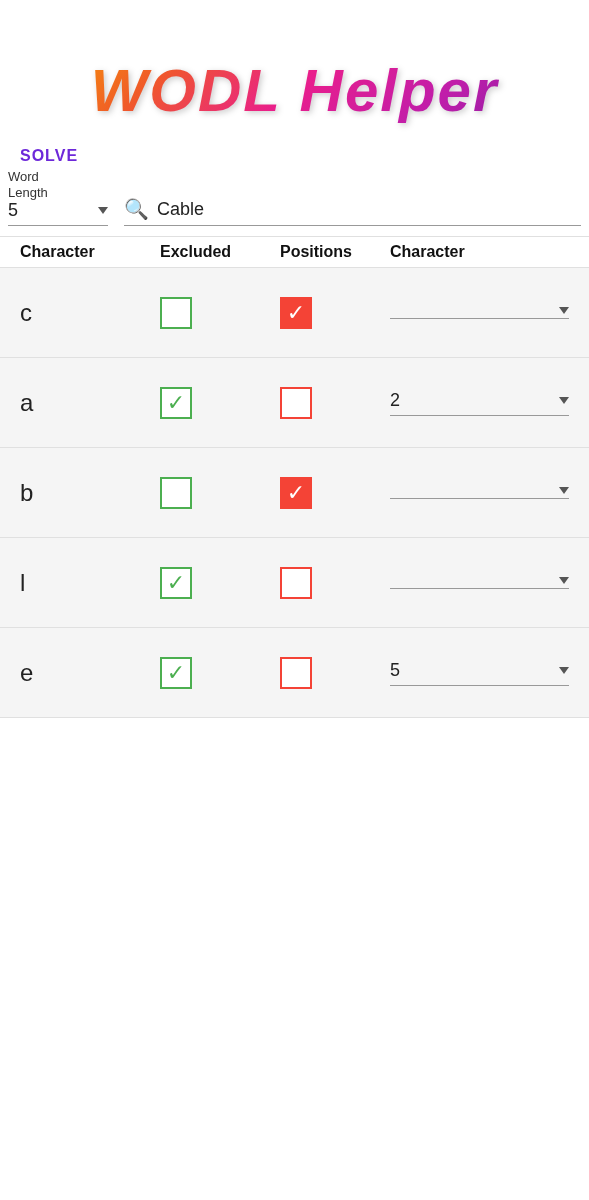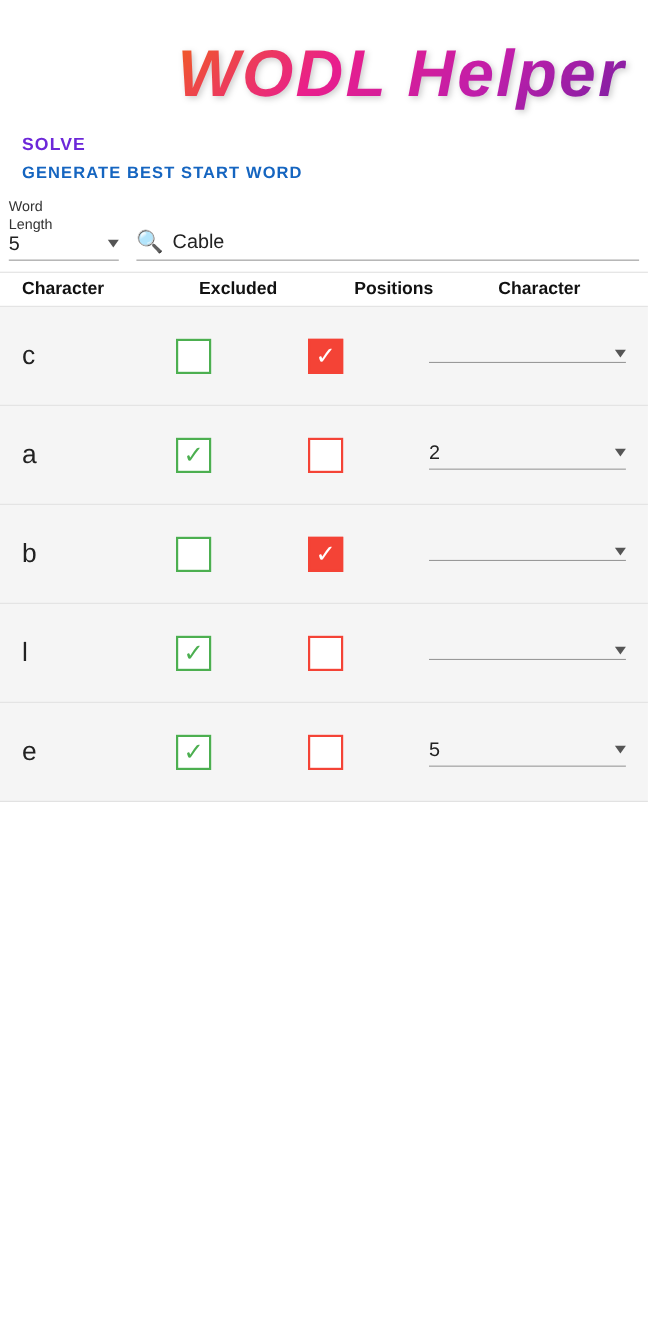--- a/index.html
+++ b/index.html
@@ -5,22 +5,22 @@
     * { box-sizing: border-box; margin: 0; padding: 0; }
     body {
       font-family: Arial, sans-serif;
       background: #fff;
       width: 589px;
       min-height: 1200px;
       overflow-x: hidden;
     }
 
     .header {
-      text-align: right;
-      padding: 32px 20px 10px;
+      text-align: center;
+      padding: 56px 20px 10px;
     }
 
     .logo {
       font-size: 60px;
       font-weight: 900;
       font-style: italic;
       font-family: 'Arial Black', Arial, sans-serif;
       background: linear-gradient(135deg, #f7a800 0%, #f05a28 25%, #e91e8c 50%, #c01eaa 75%, #7b1fa2 100%);
       -webkit-background-clip: text;
       -webkit-text-fill-color: transparent;
@@ -111,21 +111,20 @@
       flex: 1;
       background: transparent;
     }
 
     .table-header {
       display: grid;
       grid-template-columns: 140px 120px 110px 1fr;
       padding: 6px 20px;
       border-top: 1px solid #e0e0e0;
       border-bottom: 1px solid #e0e0e0;
-      gap: 21px;
     }
 
     .table-header-cell {
       font-size: 16px;
       font-weight: bold;
       color: #111;
     }
 
     .table-row {
       display: grid;
@@ -217,21 +216,20 @@
 </head>
 <body>
 
 <div>
 
   <div class="header">
     <div class="logo">WODL Helper</div>
   </div>
 
   <div class="solve-label">SOLVE</div>
-  <div class="generate-label">GENERATE BEST START WORD</div>
 
   <div class="controls-row">
     <div class="word-length-container">
       <div class="word-length-label">Word<br>Length</div>
       <div class="word-length-select-wrapper">
         <span class="word-length-value">5</span>
         <span class="dropdown-arrow"></span>
       </div>
     </div>
 

